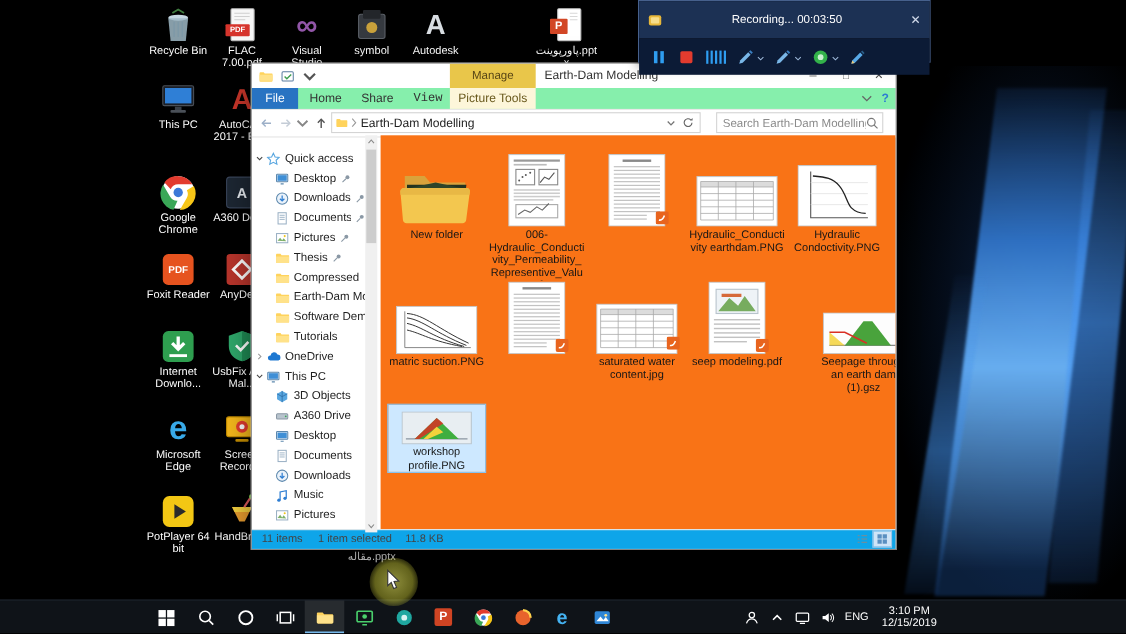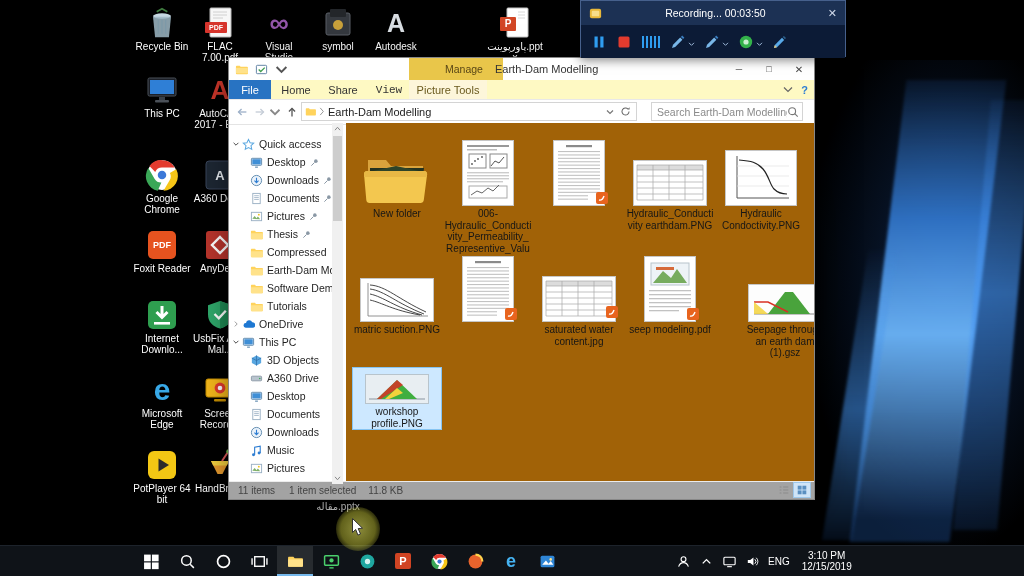--- a/index.html
+++ b/index.html
@@ -23,42 +23,42 @@
   .g-a360{left:2px;top:2px;width:30px;height:30px;font-size:13px;color:#e9eef3;}
   .g-autocad{left:0;top:0;width:34px;height:34px;font-size:26px;color:#c9362a;}
   .g-autodesk{left:0;top:0;width:34px;height:34px;font-size:25px;color:#d8dde2;}
   .g-edge{left:0;top:0;width:34px;height:34px;font-size:30px;color:#38a9e8;}
   .g-vs{left:0;top:0;width:34px;height:34px;font-size:27px;color:#9256a8;}
   .di-label{margin-top:1px;font-size:10px;line-height:11px;color:#fff;word-wrap:break-word;
     text-shadow:0 1px 2px rgba(0,0,0,.95),0 0 3px rgba(0,0,0,.9);}
 
   
   .recorder{position:absolute;left:580px;top:0;width:266px;height:57px;z-index:20;border:1px solid #46608c;box-sizing:border-box;box-shadow:0 3px 10px rgba(0,0,0,.5);}
-  .rec-top{height:24px;background:#1c3154;display:flex;align-items:center;}
+  .rec-top{height:34px;background:#1c3154;display:flex;align-items:center;}
   .rec-logo{width:15px;height:15px;margin-left:7px;}
   .rec-logo svg{width:100%;height:100%;}
   .rec-title{flex:1;text-align:center;color:#fff;font-size:10.5px;}
   .rec-close{color:#cfd8e8;font-size:11px;margin-right:8px;}
   .rec-bottom{height:33px;background:#0c1b36;display:flex;align-items:center;padding-left:10px;gap:9px;}
   .rec-btn{display:flex;align-items:center;height:18px;}
   .rec-btn svg{height:16px;width:auto;}
   .rec-caret svg{width:7px;height:5px;margin-left:2px;}
 
   
   .explorer{position:absolute;left:228px;top:57px;width:587px;height:443px;background:#fff;z-index:10;
     border:1px solid #888;box-sizing:border-box;box-shadow:4px 12px 30px rgba(0,0,0,.55);font-size:11px;color:#222;}
   .titlebar{position:relative;height:22px;background:#fff;}
   .qat{position:absolute;left:6px;top:0;height:22px;display:flex;align-items:center;gap:7px;}
   .qat svg{width:13px;height:13px;display:block;}
-  .manage-chip{position:absolute;left:180px;top:0;width:78px;height:22px;background:#e9c64a;color:#5a4716;font-size:10.5px;display:flex;align-items:center;justify-content:center;padding-left:16px;}
+  .manage-chip{position:absolute;left:180px;top:0;width:78px;height:22px;background:#e9c64a;color:#5a4716;font-size:10.5px;display:flex;align-items:center;justify-content:center;}
   .win-title{position:absolute;left:266px;top:0;line-height:22px;font-size:11px;color:#333;}
   .win-controls{position:absolute;right:0;top:0;display:flex;}
   .wc{width:30px;height:22px;display:flex;align-items:center;justify-content:center;font-size:9px;color:#444;}
   .wc.close{font-size:10px;}
-  .tabrow{position:relative;height:19px;background:#fef9c3;border-bottom:1px solid #e8e8e8;font-size:11px;}
+  .tabrow{position:relative;height:19px;background:#86efac;border-bottom:1px solid #e8e8e8;font-size:11px;}
   .tab{position:absolute;top:0;height:19px;display:flex;align-items:center;justify-content:center;color:#333;}
   .tab.file{left:0;width:42px;background:#2873c2;color:#fff;}
   .tab.home{left:46px;width:42px;}
   .tab.share{left:92px;width:44px;}
   .tab.view{left:140px;width:40px;font-family:Liberation Mono, monospace;}
   .tab.contextual{left:180px;width:78px;background:#fdf6da;color:#6a5a1e;}
   .ribbon-right{position:absolute;right:6px;top:0;height:19px;display:flex;align-items:center;gap:8px;}
   .rr-caret svg{width:10px;height:7px;display:block;}
   .rr-help{color:#2d7dd2;font-weight:bold;font-size:11px;}
 
@@ -91,35 +91,35 @@
   .nav-ic svg{width:13px;height:13px;display:block;}
   .nav-label{overflow:hidden;}
   .nav-pin{margin-left:4px;flex:none;display:flex;}
   .nav-pin svg{width:9px;height:9px;}
   .navscroll{position:absolute;left:103px;top:65px;width:11px;height:361px;background:#f0f0f0;z-index:2;}
   .ns-up,.ns-down{position:absolute;left:0;width:11px;height:11px;display:flex;align-items:center;justify-content:center;}
   .ns-up{top:0;}.ns-down{bottom:0;}
   .ns-up svg,.ns-down svg{width:7px;height:5px;}
   .ns-thumb{position:absolute;left:1px;top:13px;width:9px;height:85px;background:#cdcdcd;}
 
-  .content{position:absolute;left:117px;top:65px;width:468px;height:361px;overflow:hidden;background:#a16207;}
+  .content{position:absolute;left:117px;top:65px;width:468px;height:361px;overflow:hidden;background:#f97316;}
   .file-item{position:absolute;width:88px;box-sizing:border-box;}
   .file-item.selected{background:#cde8ff;outline:1px solid #86c4f2;}
   .thumb{position:relative;display:flex;align-items:flex-end;justify-content:center;}
   .r0 .thumb{height:76px;}
   .r1 .thumb{height:70px;}
   .r2 .thumb{height:36px;}
   .thumb svg{display:block;}
   .badge{position:absolute;width:12px;height:12px;}
   .badge svg{width:12px;height:12px;display:block;}
   .badge.b52{right:15px;bottom:2px;}
   .badge.b74{right:5px;bottom:4px;}
   .f-label{margin-top:2px;font-size:10px;line-height:11.5px;text-align:center;color:#161616;word-break:break-word;overflow-wrap:anywhere;max-height:47px;overflow:hidden;}
 
-  .statusbar{position:absolute;left:0;bottom:0;width:100%;height:17px;border-top:1px solid #ececec;display:flex;align-items:center;font-size:10px;color:#444;background:#a3a3a3;}
+  .statusbar{position:absolute;left:0;bottom:0;width:100%;height:17px;border-top:1px solid #ececec;display:flex;align-items:center;font-size:10px;color:#444;background:#0ea5e9;}
   .sb-items{margin-left:9px;}
   .sb-sel{margin-left:14px;}
   .sb-size{margin-left:12px;}
   .view-toggles{position:absolute;right:4px;top:1px;display:flex;gap:2px;}
   .vt{width:16px;height:14px;display:flex;align-items:center;justify-content:center;}
   .vt.active{background:#cfe4f7;outline:1px solid #9ec7ea;}
   .vt svg{width:12px;height:12px;}
 
   
   .taskbar{position:absolute;left:0;bottom:0;width:1024px;height:31px;background:#0f1318;z-index:30;border-top:1px solid #1d232b;box-sizing:border-box;}

